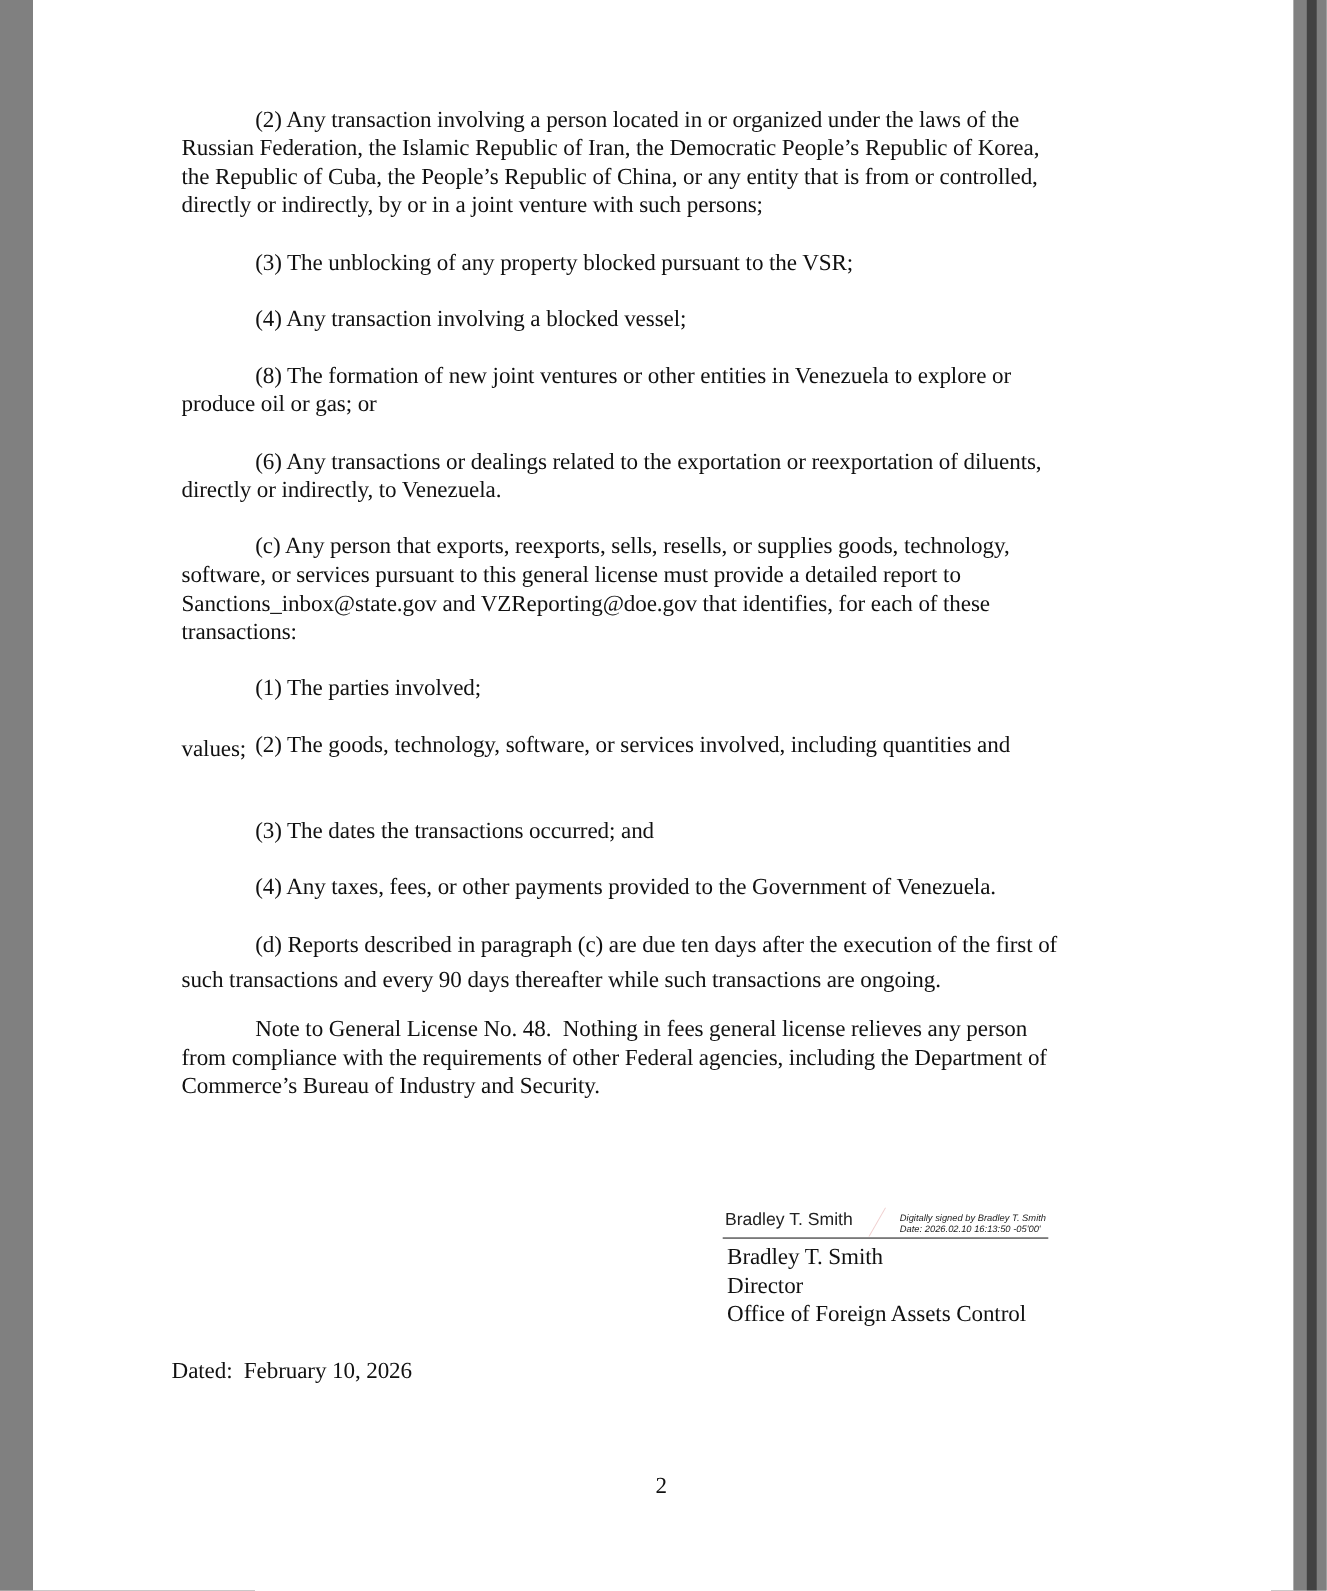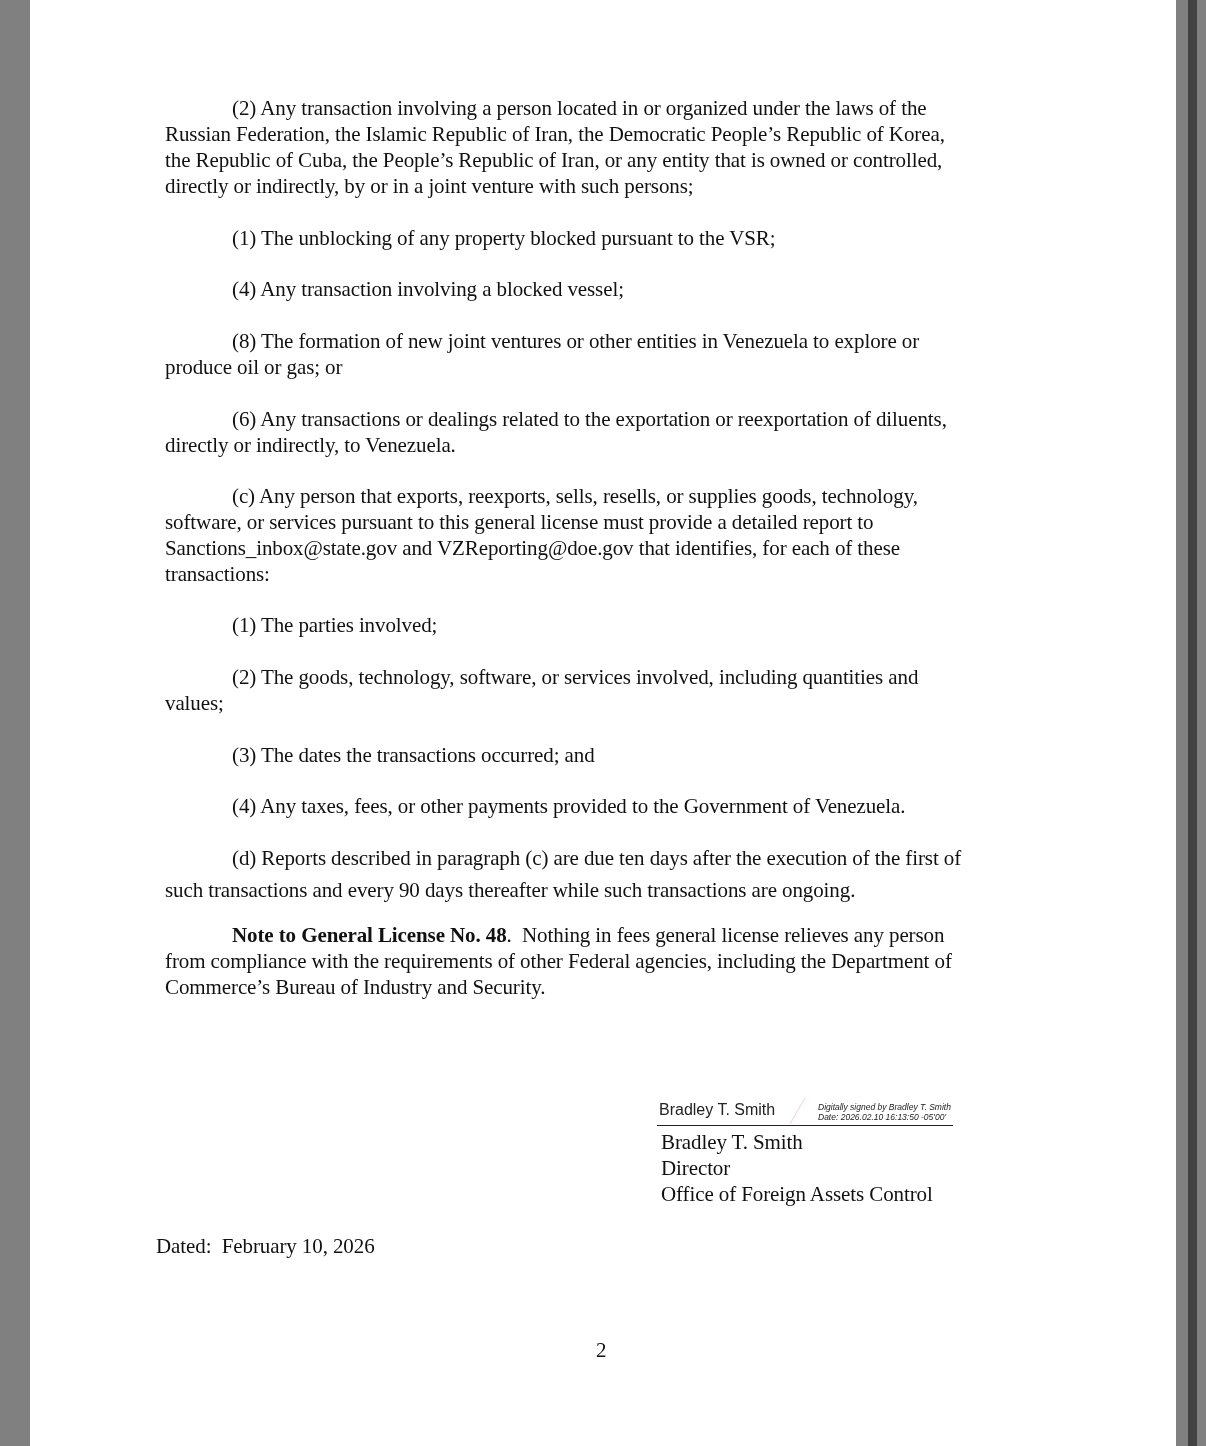--- a/index.html
+++ b/index.html
@@ -5,59 +5,59 @@
   html,body{margin:0;padding:0;}
   body{width:1206px;height:1446px;position:relative;background:#808080;overflow:hidden;
        font-family:"Liberation Serif","DejaVu Serif",serif;color:#111;}
   .gutter-left{position:absolute;left:0;top:0;width:30px;height:1446px;background:#808080;}
   .page{position:absolute;left:30px;top:0;width:1146px;height:1446px;background:#fff;}
   .sb-track{position:absolute;left:1176px;top:0;width:30px;height:1446px;background:#808080;}
   .sb-thumb{position:absolute;left:1188px;top:0;width:9px;height:1446px;background:#424242;}
   .ln{position:absolute;font-size:21px;line-height:26px;white-space:pre;letter-spacing:-0.1px;}
   .ind{left:232px;}
   .fl{left:165px;}
-  b{font-weight:bold;text-align:center;}
+  b{font-weight:normal;text-align:center;}
   .sig-hand{position:absolute;left:659px;top:1101px;font-family:"Liberation Sans","DejaVu Sans",sans-serif;font-size:16px;color:#222;}
   .sig-meta{position:absolute;left:818px;top:1102px;font-family:"Liberation Sans","DejaVu Sans",sans-serif;font-size:8.5px;line-height:10px;color:#222;font-style:italic;}
   .sig-line{position:absolute;left:657px;top:1125px;width:296px;height:1px;background:#222;}
   .sig-slash{position:absolute;left:797px;top:1098px;width:22px;height:26px;border-left:1px solid #f0d0d0;transform:skewX(-30deg);}
   .pagenum{position:absolute;left:596px;top:1338px;font-size:21px;}
 </style>
 </head>
 <body>
 
 <div class="gutter-left"></div>
 <div class="page"></div>
 <div class="sb-track"></div>
 <div class="sb-thumb"></div>
 
 <div class="ln ind" style="top:95px">(2) Any transaction involving a person located in or organized under the laws of the</div>
 <div class="ln fl" style="top:121px">Russian Federation, the Islamic Republic of Iran, the Democratic People’s Republic of Korea,</div>
-<div class="ln fl" style="top:147px">the Republic of Cuba, the People’s Republic of Iran, or any entity that is owned or controlled,</div>
+<div class="ln fl" style="top:147px">the Republic of Cuba, the People’s Republic of China, or any entity that is from or controlled,</div>
 <div class="ln fl" style="top:173px">directly or indirectly, by or in a joint venture with such persons;</div>
 
-<div class="ln ind" style="top:225px">(1) The unblocking of any property blocked pursuant to the VSR;</div>
+<div class="ln ind" style="top:225px">(3) The unblocking of any property blocked pursuant to the VSR;</div>
 
 <div class="ln ind" style="top:276px">(4) Any transaction involving a blocked vessel;</div>
 
 <div class="ln ind" style="top:328px">(8) The formation of new joint ventures or other entities in Venezuela to explore or</div>
 <div class="ln fl" style="top:354px">produce oil or gas; or</div>
 
 <div class="ln ind" style="top:406px">(6) Any transactions or dealings related to the exportation or reexportation of diluents,</div>
 <div class="ln fl" style="top:432px">directly or indirectly, to Venezuela.</div>
 
 <div class="ln ind" style="top:483px">(c) Any person that exports, reexports, sells, resells, or supplies goods, technology,</div>
 <div class="ln fl" style="top:509px">software, or services pursuant to this general license must provide a detailed report to</div>
 <div class="ln fl" style="top:535px">Sanctions_inbox@state.gov and VZReporting@doe.gov that identifies, for each of these</div>
 <div class="ln fl" style="top:561px">transactions:</div>
 
 <div class="ln ind" style="top:612px">(1) The parties involved;</div>
 
 <div class="ln ind" style="top:664px">(2) The goods, technology, software, or services involved, including quantities and</div>
-<div class="ln fl" style="top:690px">values;</div>
+<div class="ln fl" style="top:667px">values;</div>
 
 <div class="ln ind" style="top:742px">(3) The dates the transactions occurred; and</div>
 
 <div class="ln ind" style="top:793px">(4) Any taxes, fees, or other payments provided to the Government of Venezuela.</div>
 
 <div class="ln ind" style="top:845px">(d) Reports described in paragraph (c) are due ten days after the execution of the first of</div>
 <div class="ln fl" style="top:877px">such transactions and every 90 days thereafter while such transactions are ongoing.</div>
 
 <div class="ln ind" style="top:922px"><b>Note to General License No. 48</b><span>.  Nothing in fees general license relieves any person</span></div>
 <div class="ln fl" style="top:948px">from compliance with the requirements of other Federal agencies, including the Department of</div>

